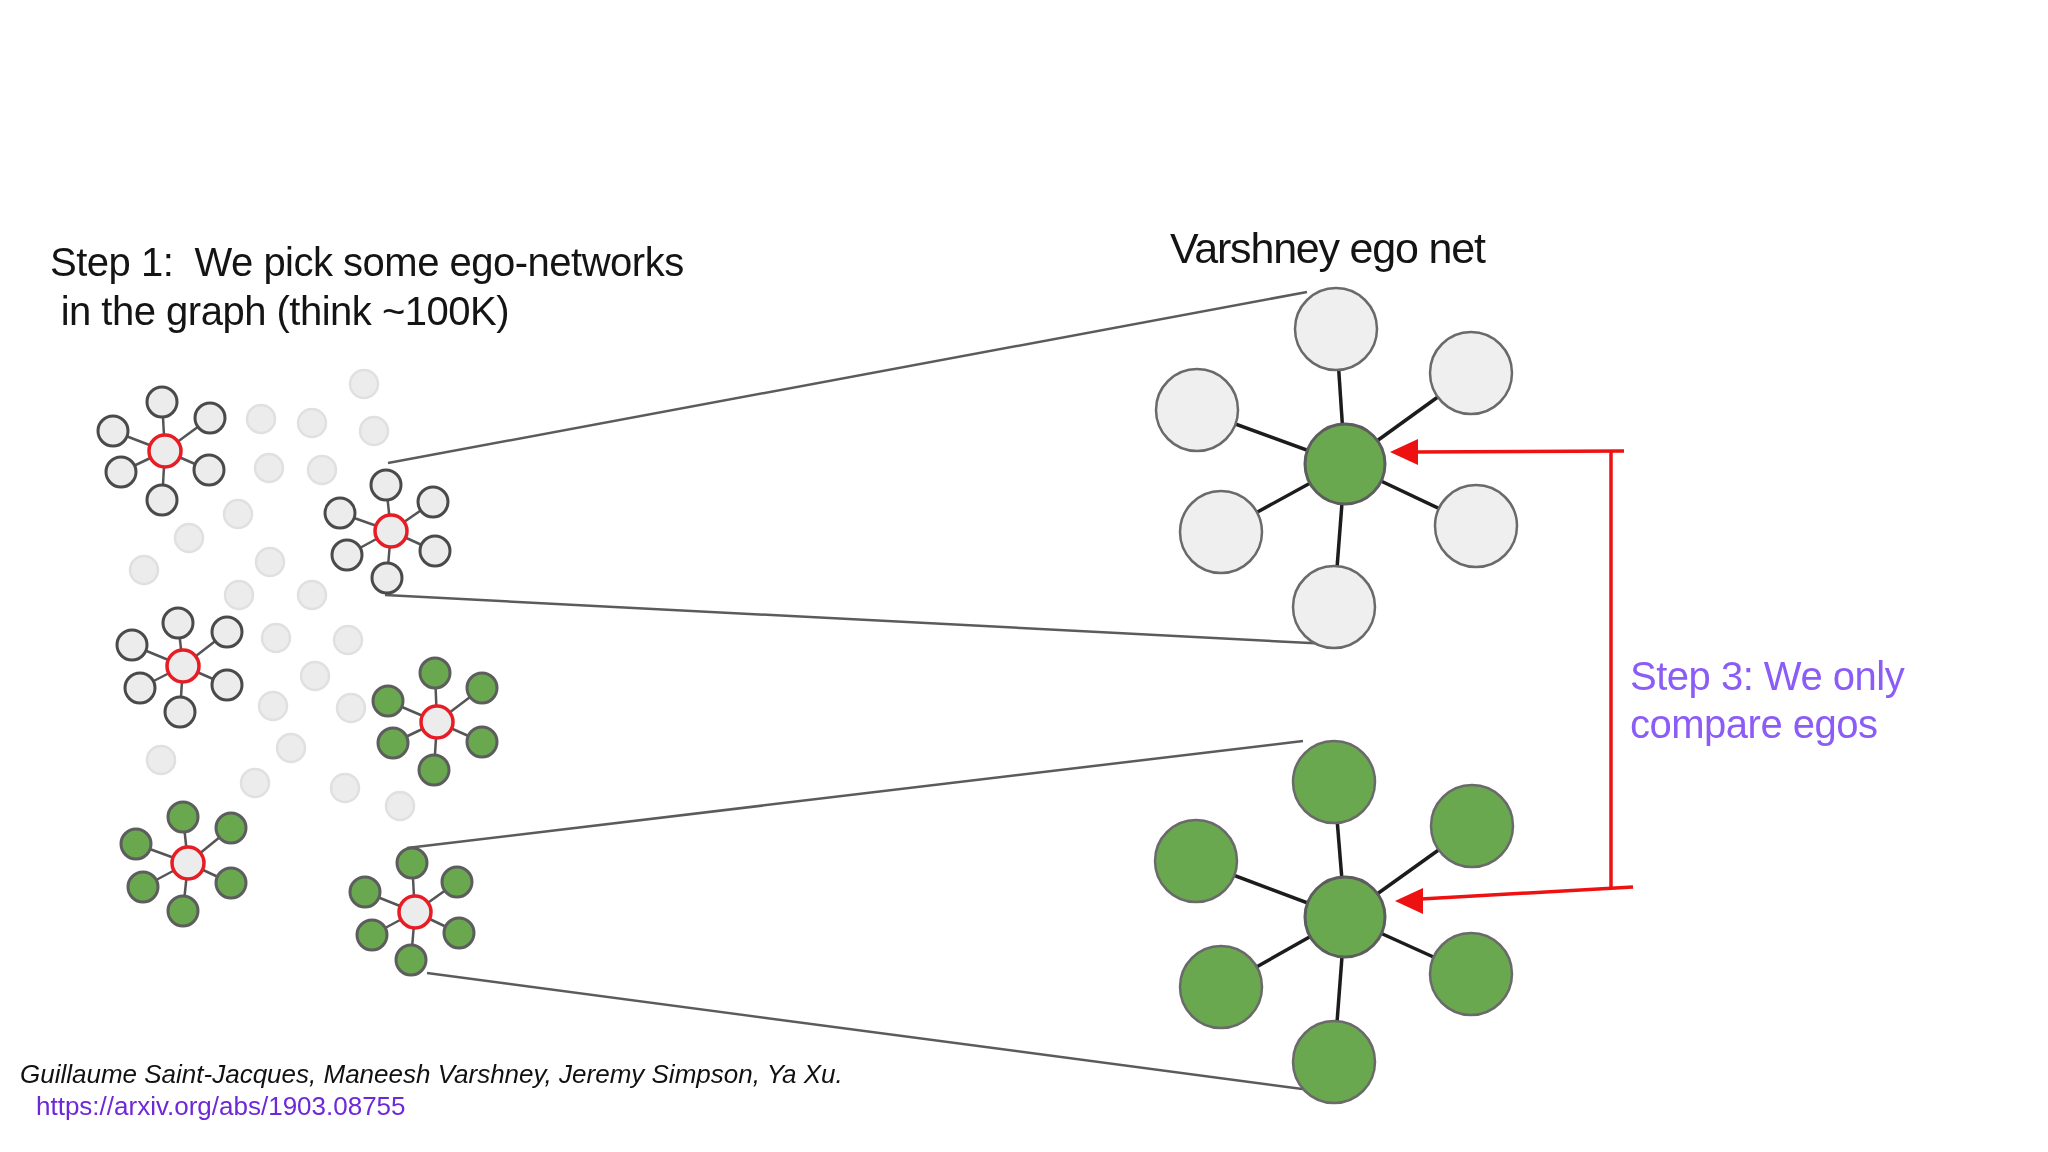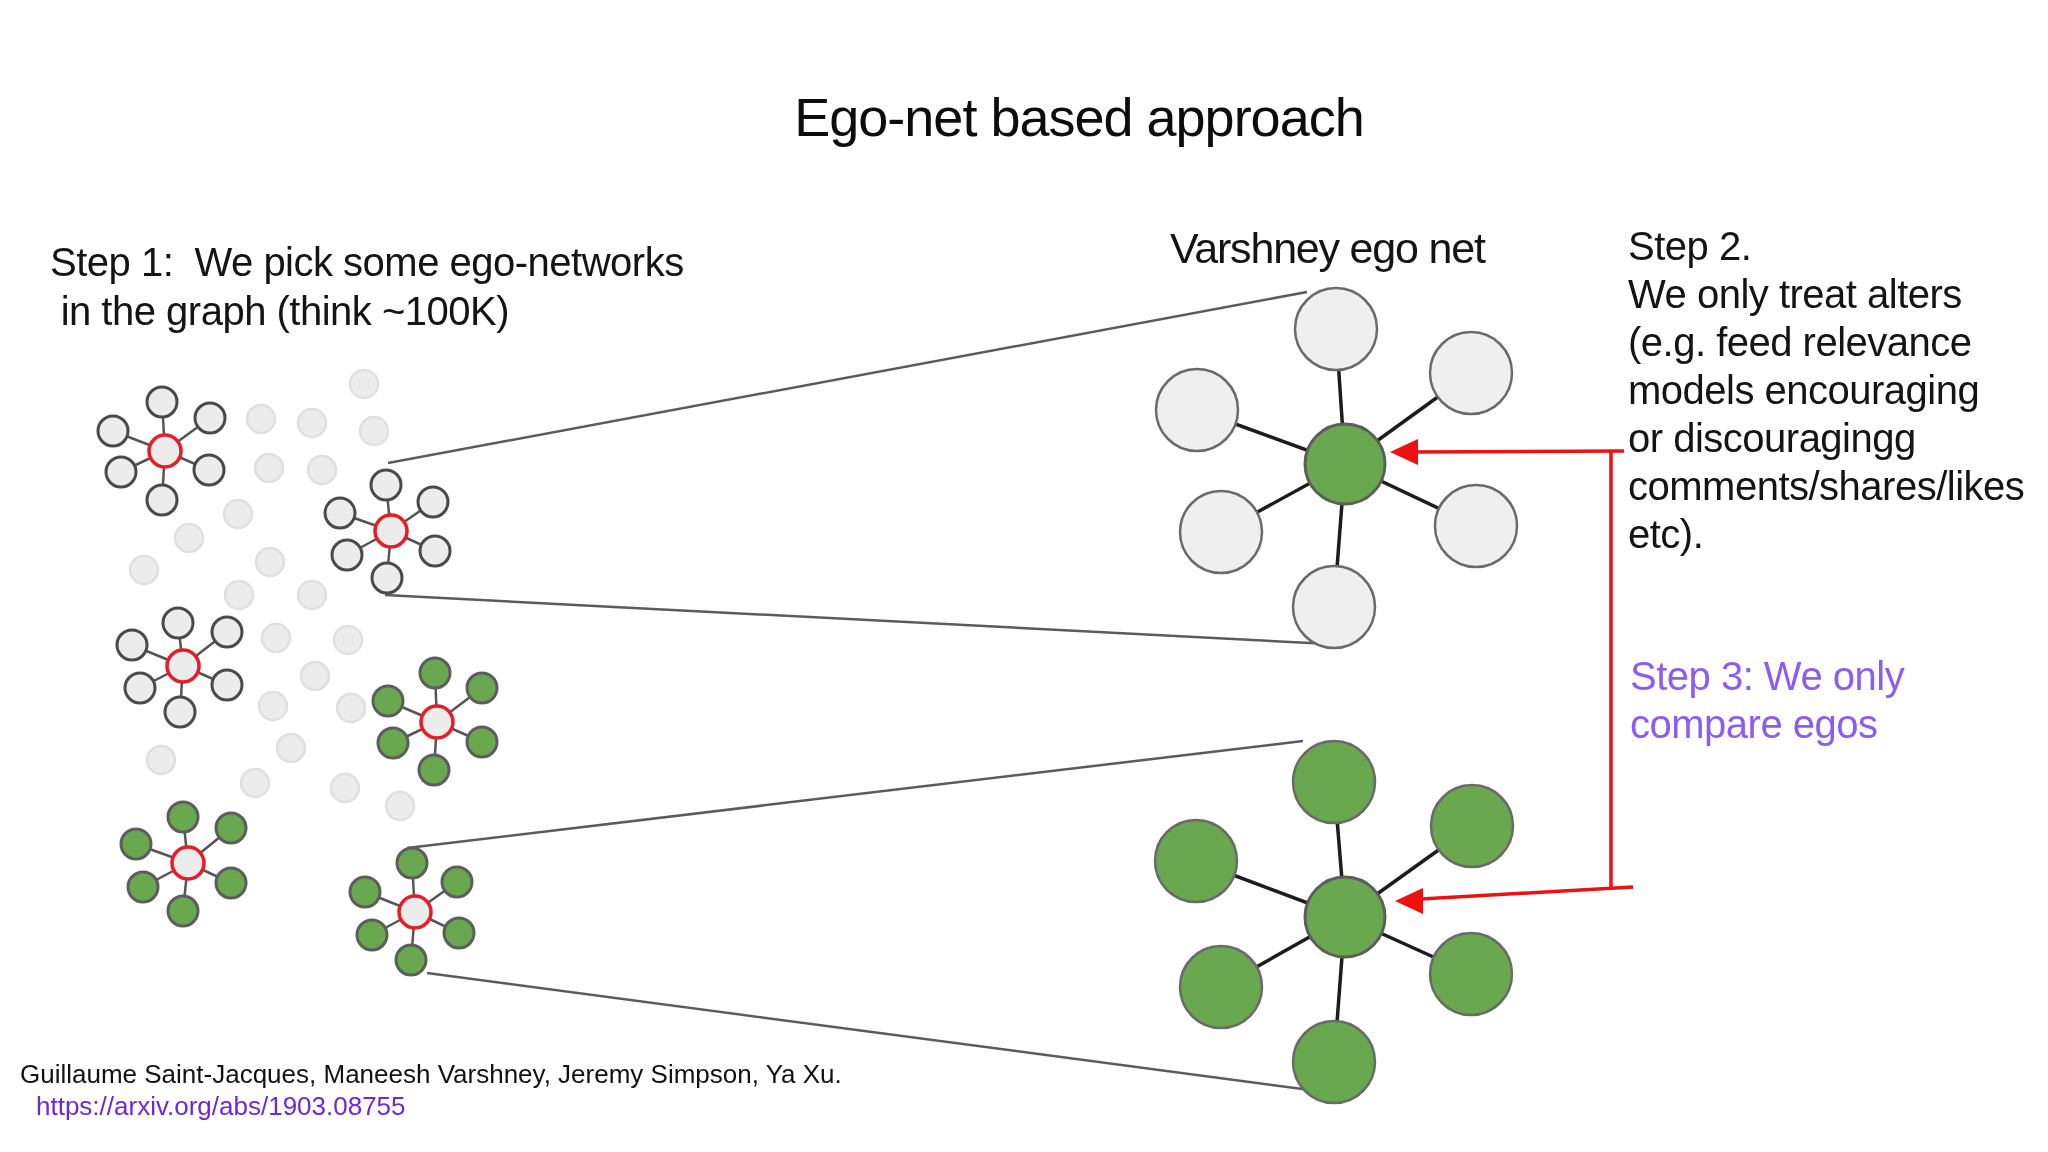--- a/index.html
+++ b/index.html
@@ -29,21 +29,21 @@
     left:1628px;top:222px;
     font-size:40px;line-height:48px;letter-spacing:-0.5px;
     white-space:pre-line;color:#141414;
   }
   .step3{
     left:1630px;top:652px;
     font-size:40px;line-height:48px;letter-spacing:-0.5px;
     white-space:pre-line;color:#8b5cf6;
   }
   .citation{position:absolute;left:20px;top:1058px;z-index:2;font-size:26px;line-height:32px;color:#111;}
-  .citation .authors{}
+  .citation .authors{font-style:italic;}
   .citation .link{color:#6d28d9;text-decoration:none;cursor:pointer;margin-left:16px;}
 </style>
 </head>
 <body>
 
 <div id="slide">
 
   <svg id="diagram-svg" width="2048" height="1152" viewBox="0 0 2048 1152">
       <line x1="388" y1="463" x2="1307" y2="292" stroke="#5b5b5b" stroke-width="2.5"></line>
       <line x1="385" y1="595" x2="1330" y2="644" stroke="#5b5b5b" stroke-width="2.5"></line>
@@ -175,31 +175,23 @@
       <circle cx="1471" cy="974" r="41" fill="#6aa84f" stroke="#6a6a6a" stroke-width="2.5"></circle>
       <circle cx="1334" cy="1062" r="41" fill="#6aa84f" stroke="#6a6a6a" stroke-width="2.5"></circle>
       <circle cx="1345" cy="917" r="40" fill="#6aa84f" stroke="#5d5d5d" stroke-width="3"></circle>
       <line x1="1611" y1="450" x2="1611" y2="889" stroke="#ee1111" stroke-width="3.5"></line>
       <line x1="1624" y1="451" x2="1414" y2="452" stroke="#ee1111" stroke-width="3.5"></line>
       <polygon points="1390,452 1418,439 1418,465" fill="#ee1111"></polygon>
       <line x1="1633" y1="887" x2="1421" y2="899" stroke="#ee1111" stroke-width="3.5"></line>
       <polygon points="1395,901 1423,888 1423,914" fill="#ee1111"></polygon>
     </svg>
 
-  <div class="txt title">Ego-net based approach</div>
   <div class="txt step1">Step 1:  We pick some ego-networks
  in the graph (think ~100K)</div>
   <div class="txt netlabel control-label">Varshney ego net</div>
-  <div class="txt step2">Step 2.
-We only treat alters
-(e.g. feed relevance
-models encouraging
-or discouragingg
-comments/shares/likes
-etc).</div>
   <div class="txt step3">Step 3: We only
 compare egos</div>
 
   <div class="citation">
     <div class="authors">Guillaume Saint-Jacques, Maneesh Varshney, Jeremy Simpson, Ya Xu.</div>
     <a class="link">https://arxiv.org/abs/1903.08755</a>
   </div>
 
 </div>
 

